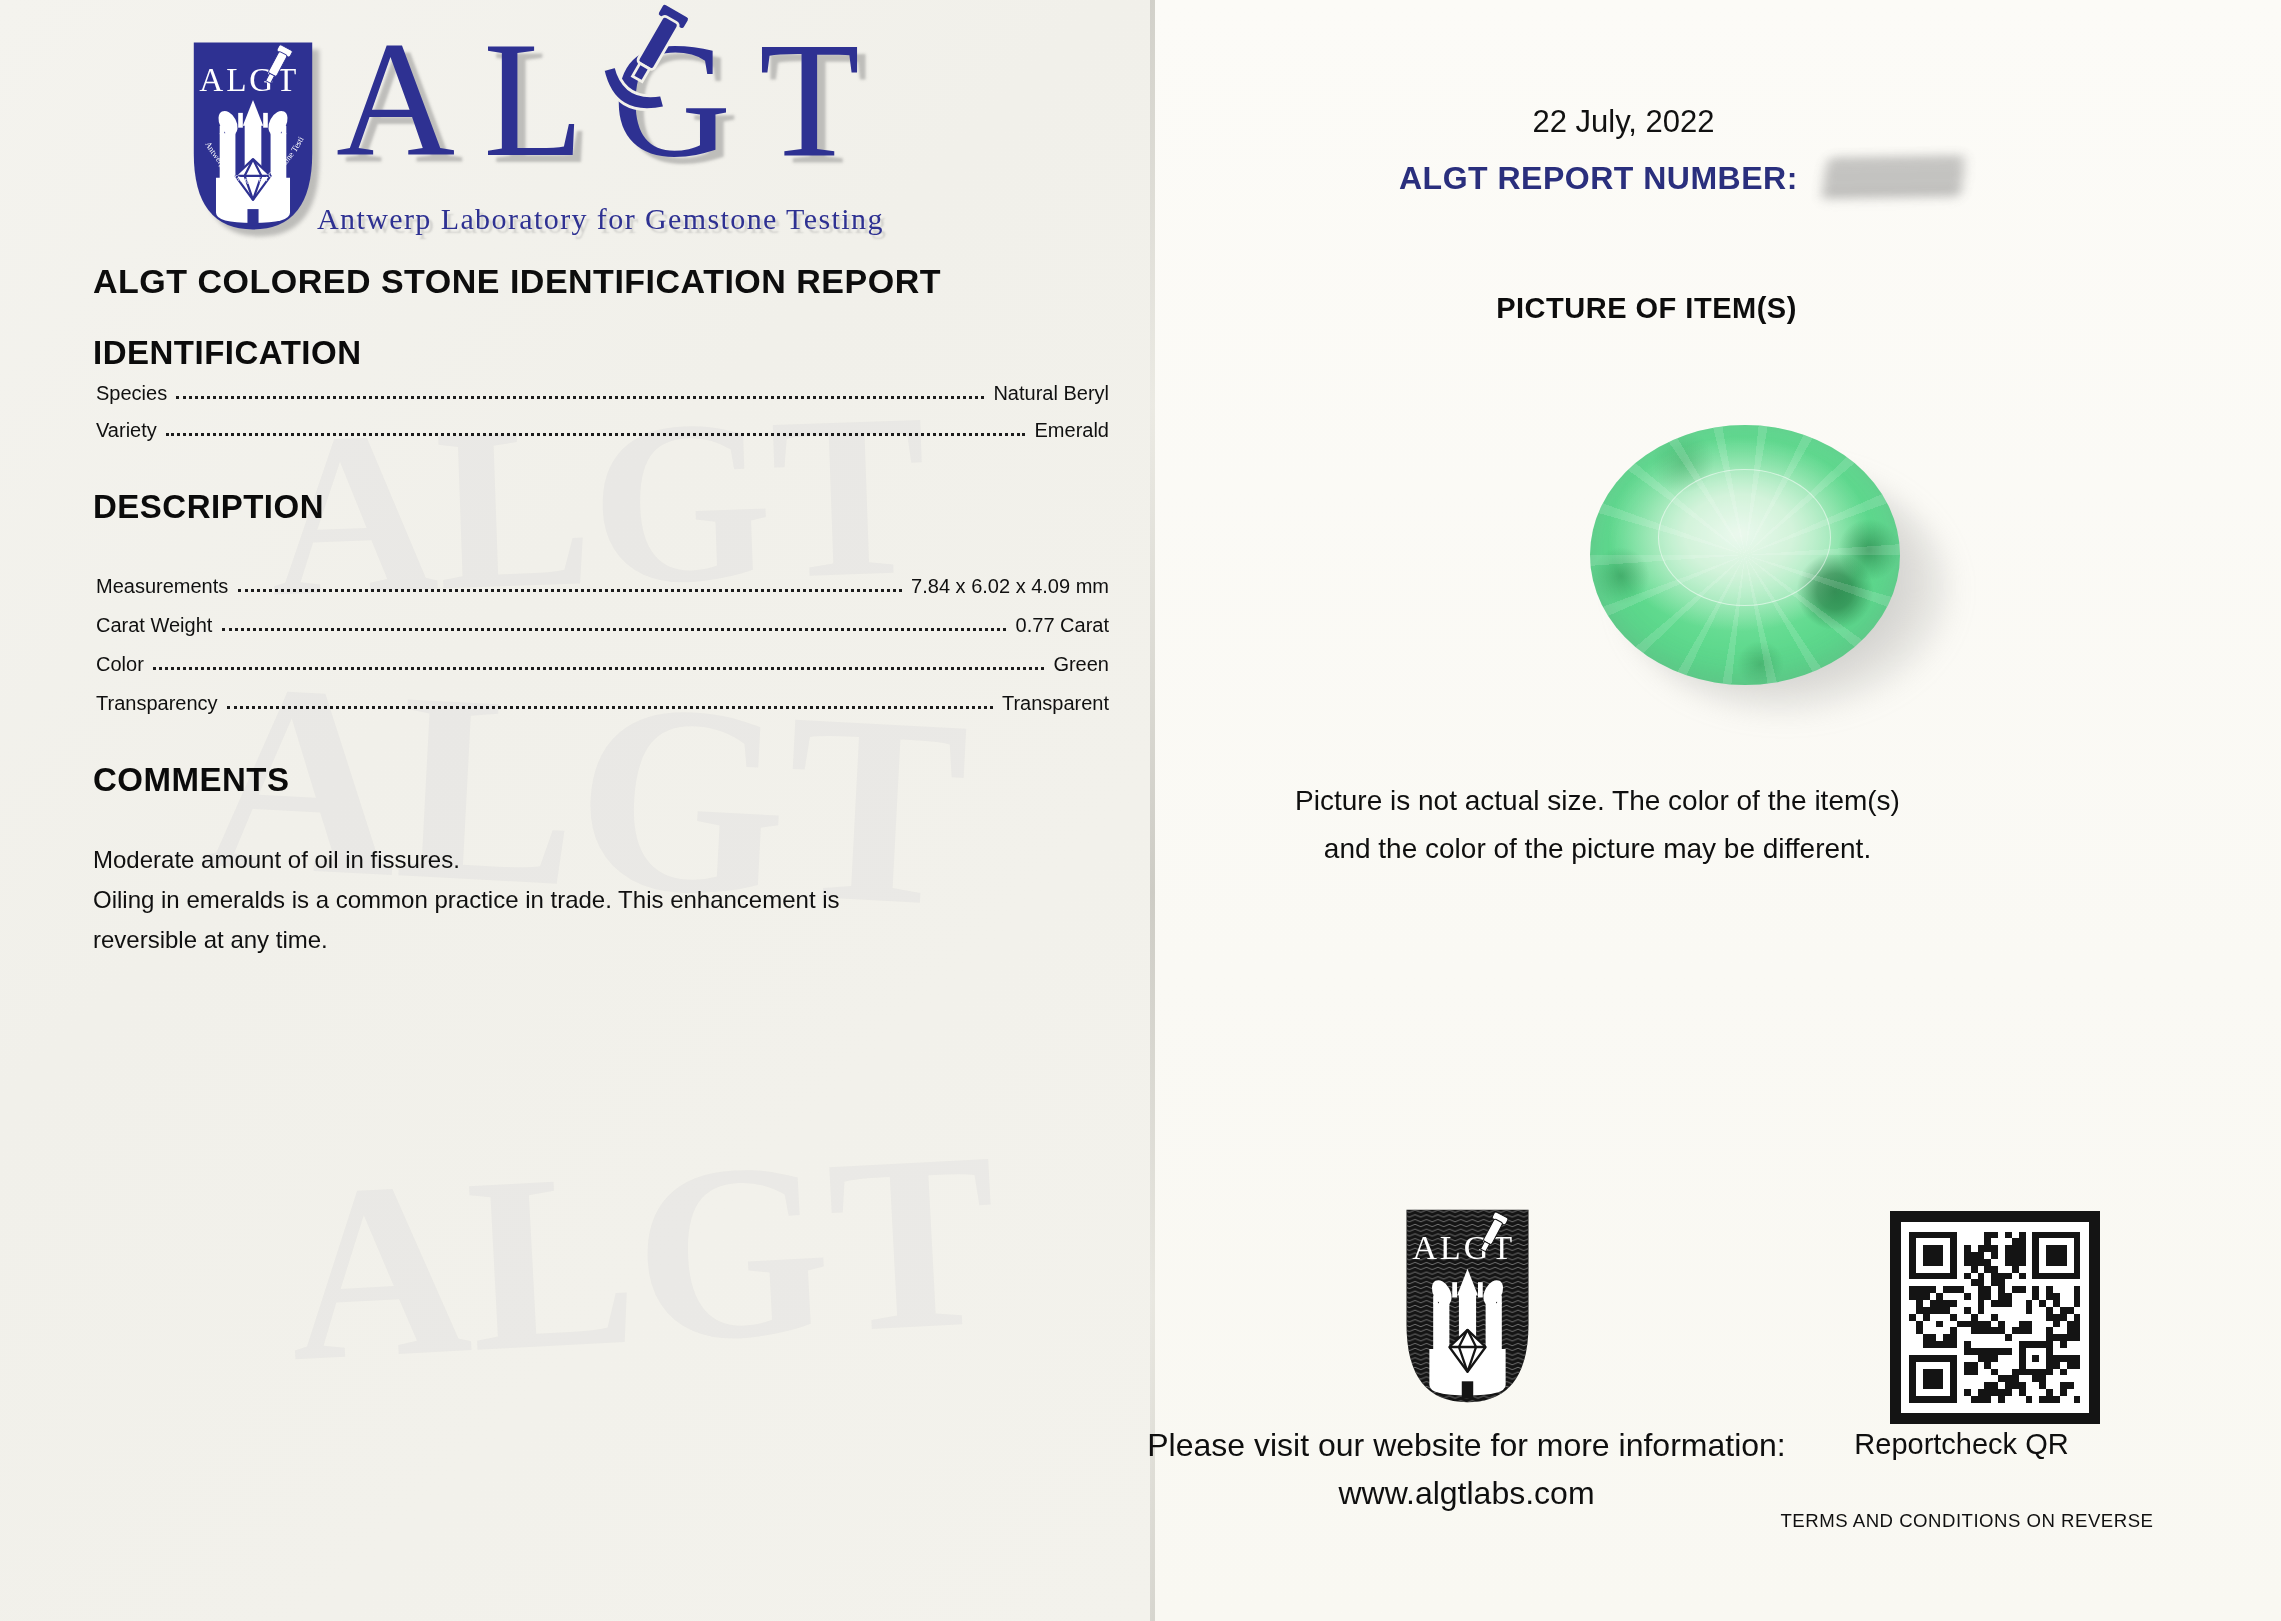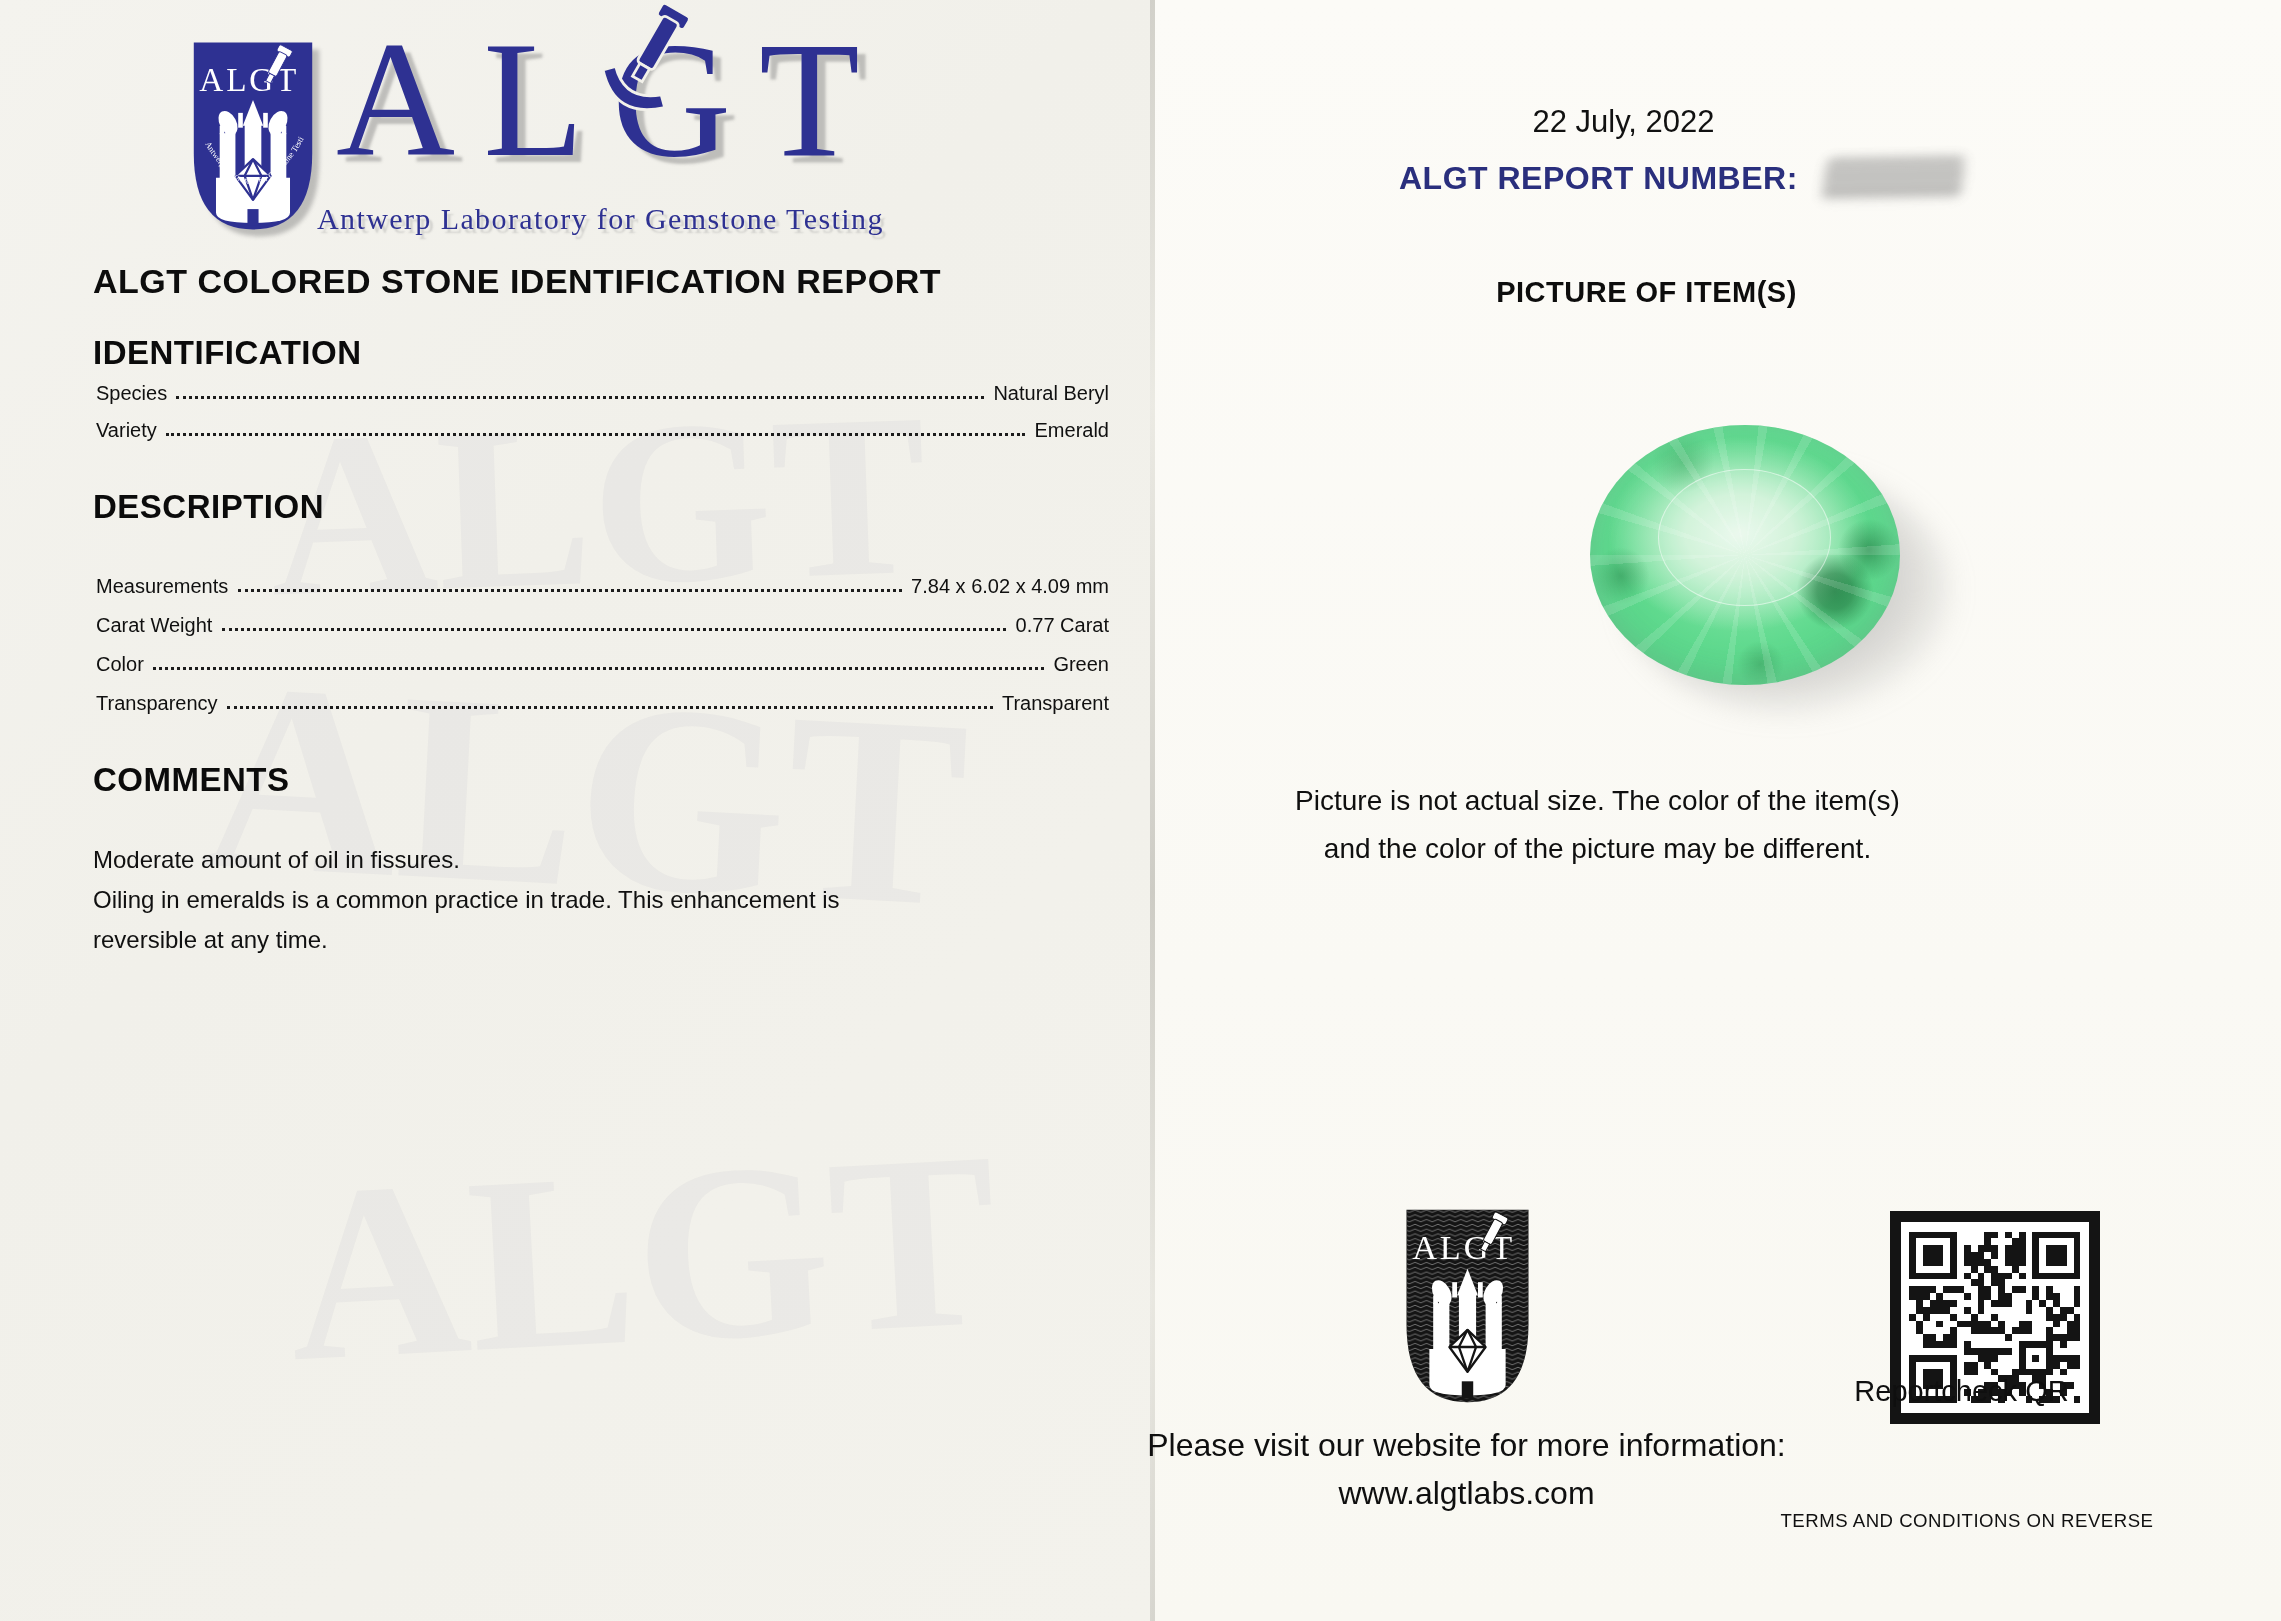--- a/index.html
+++ b/index.html
@@ -43,21 +43,21 @@
         line-height:40px;color:#101010;}
 
   
   .date{position:absolute;left:1438px;top:104px;width:371px;text-align:center;
         font-size:31px;color:#111;}
   .report-line{position:absolute;left:1399px;top:158px;display:flex;align-items:center;}
   .report-label{font-size:32px;font-weight:bold;color:#2a2f7d;letter-spacing:0.5px;white-space:nowrap;}
   .report-blur{margin-left:26px;width:139px;height:41px;border-radius:7.4px;opacity:.8;
         background:repeating-linear-gradient(180deg,rgba(85,85,85,.6) 0 8.3px,rgba(165,165,165,.35) 8.3px 14px);
         filter:blur(5.6px);transform:skewX(-8deg) rotate(-1deg);}
-  .picture-heading{position:absolute;left:1461px;top:276px;width:371px;text-align:center;
+  .picture-heading{position:absolute;left:1461px;top:292px;width:371px;text-align:center;
         font-size:29px;font-weight:bold;color:#0d0d0d;letter-spacing:0.5px;}
 
   .gem-shadow{position:absolute;left:1625px;top:471px;width:327px;height:243px;border-radius:50%;
         background:radial-gradient(ellipse at 45% 45%,rgba(110,110,108,.55) 0%,rgba(150,150,148,.3) 55%,rgba(170,170,168,0) 78%);
         filter:blur(13px);}
   .gem{position:absolute;left:1590px;top:425px;width:310px;height:260px;border-radius:50%;
         background:
           radial-gradient(circle at 79% 64%, rgba(18,95,45,.62) 0%, rgba(18,95,45,.5) 6%, rgba(18,95,45,0) 13%),
           radial-gradient(circle at 90% 48%, rgba(22,105,52,.55) 0%, rgba(22,105,52,0) 10%),
           radial-gradient(circle at 10% 58%, rgba(25,110,55,.4) 0%, rgba(25,110,55,0) 9%),
@@ -75,21 +75,21 @@
 
   .disclaimer{position:absolute;left:1273px;top:777px;width:649px;text-align:center;
         font-size:28px;line-height:48px;color:#0f0f0f;}
 
   .shield-bottom{position:absolute;left:1382px;top:1204px;width:171px;height:204px;}
   .footer-left{position:absolute;left:1142px;top:1421px;width:649px;text-align:center;
         font-size:32px;line-height:48px;color:#0f0f0f;}
   .qr-box{position:absolute;left:1890px;top:1211px;width:210px;height:213px;box-sizing:border-box;
         border:11px solid #141414;background:#fff;padding:8.3px;}
   .qr-box svg{width:100%;height:100%;}
-  .qr-label{position:absolute;left:1776px;top:1375px;width:371px;text-align:center;
+  .qr-label{position:absolute;left:1776px;top:1428px;width:371px;text-align:center;
         font-size:29px;color:#0f0f0f;}
   .terms{position:absolute;left:1735px;top:1510px;width:464px;text-align:center;
         font-size:18.6px;letter-spacing:0.5px;color:#101010;}
 </style>
 </head>
 <body>
 
 <div class="scan">
   <div class="page-left"></div>
   <div class="page-right"></div>

